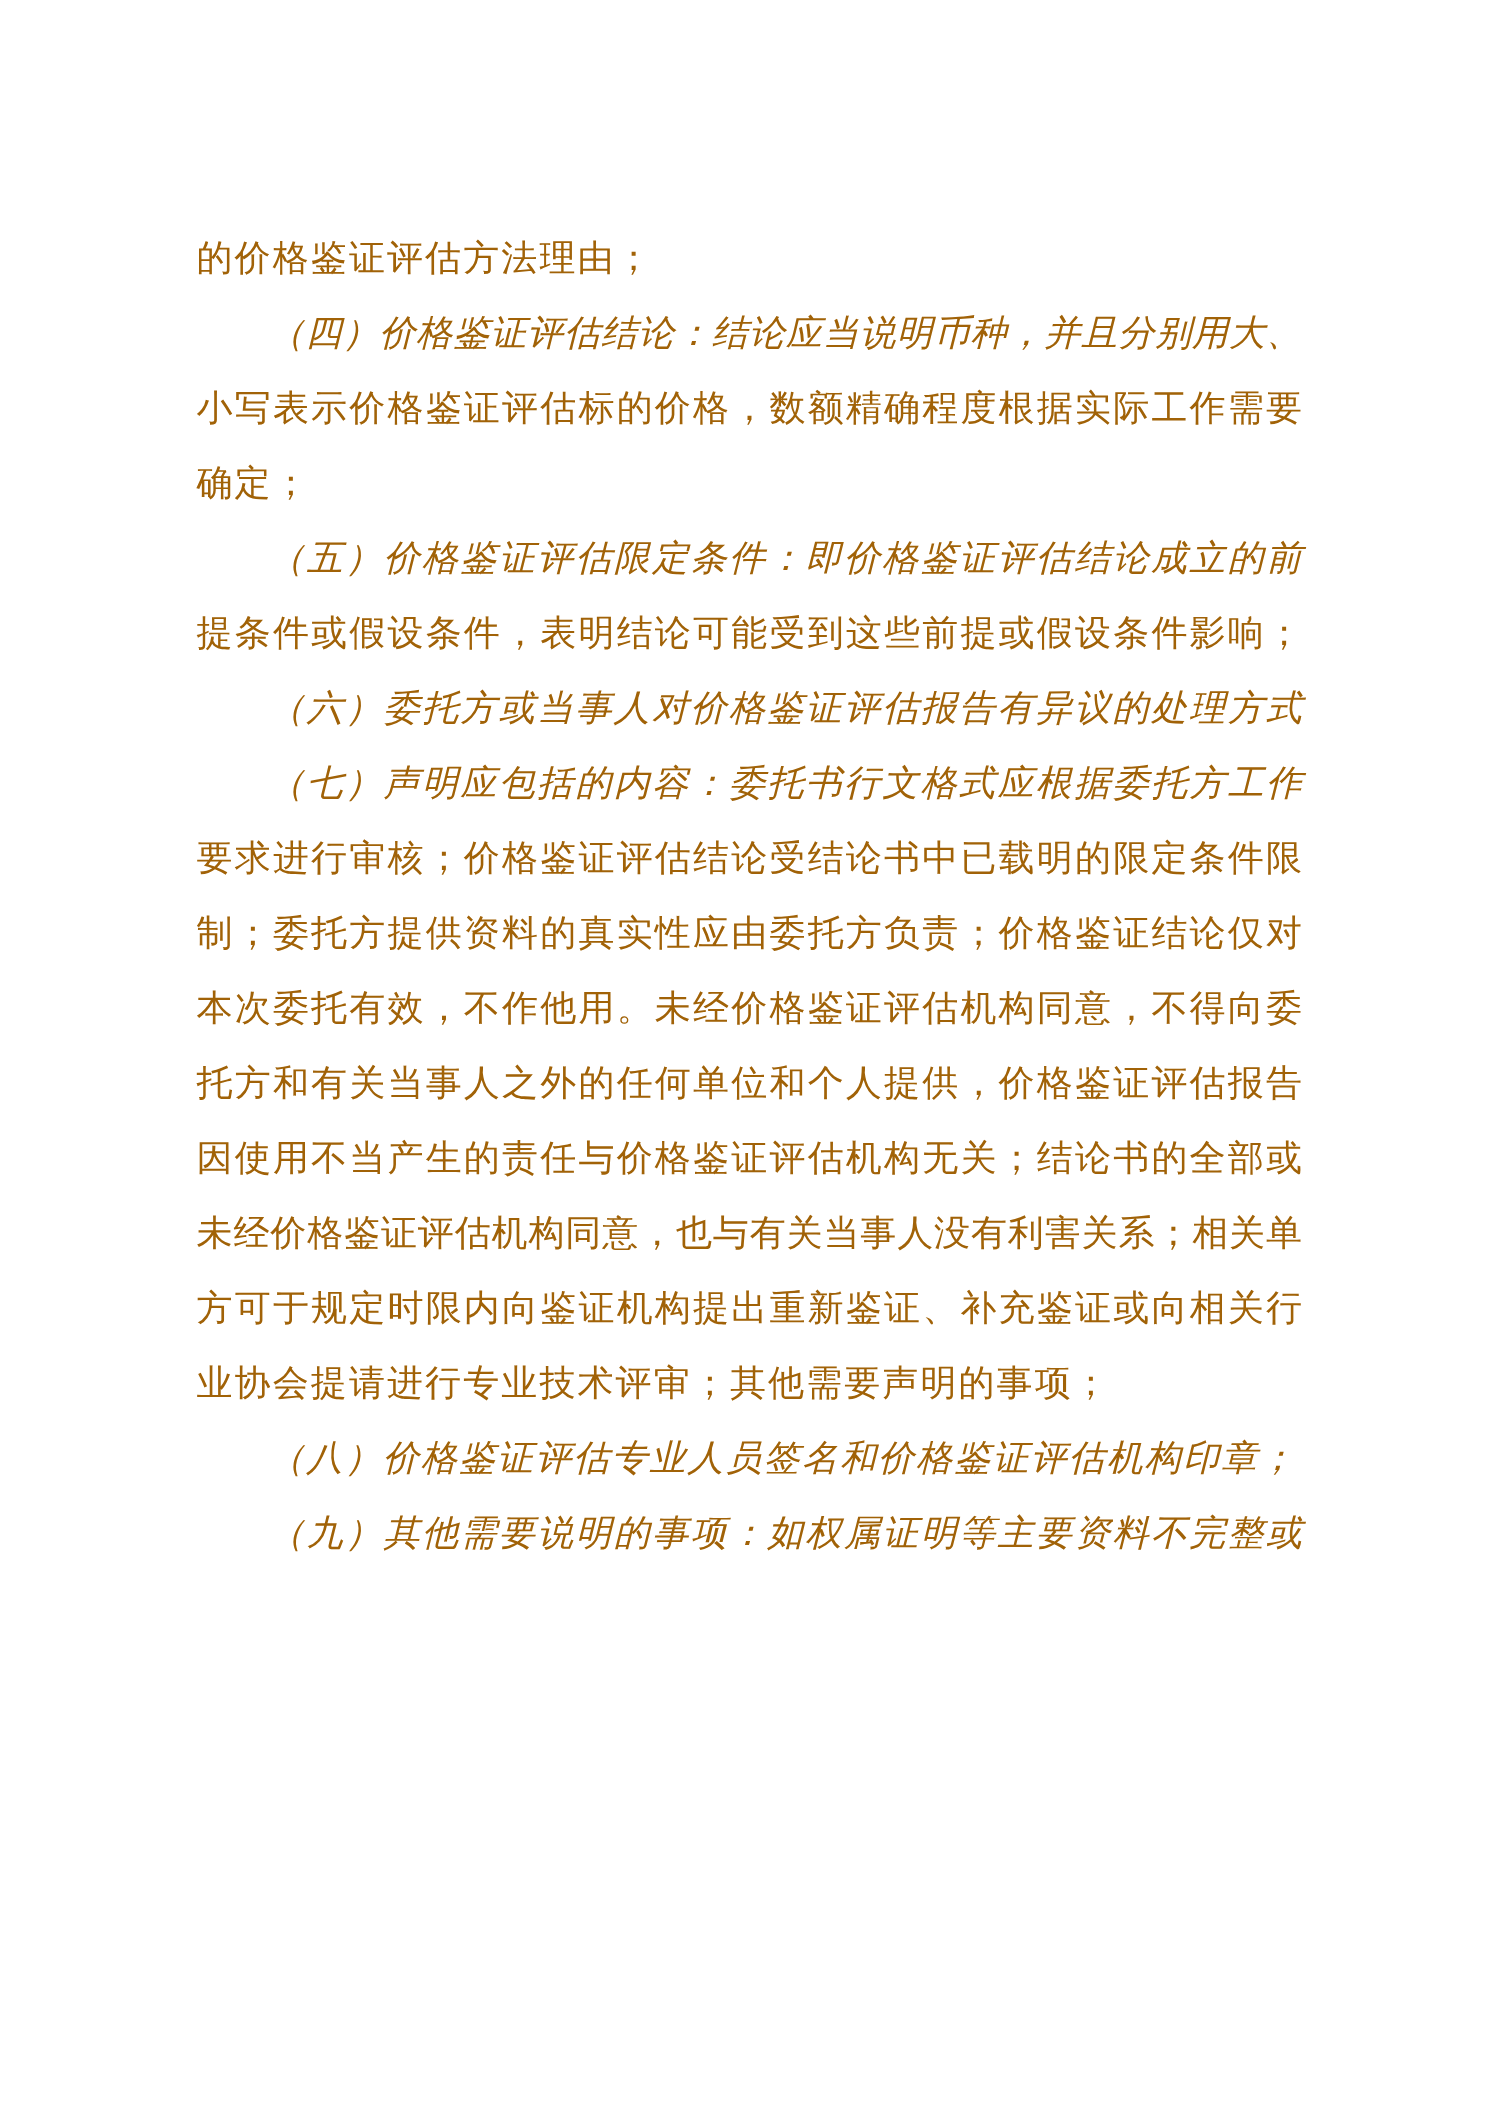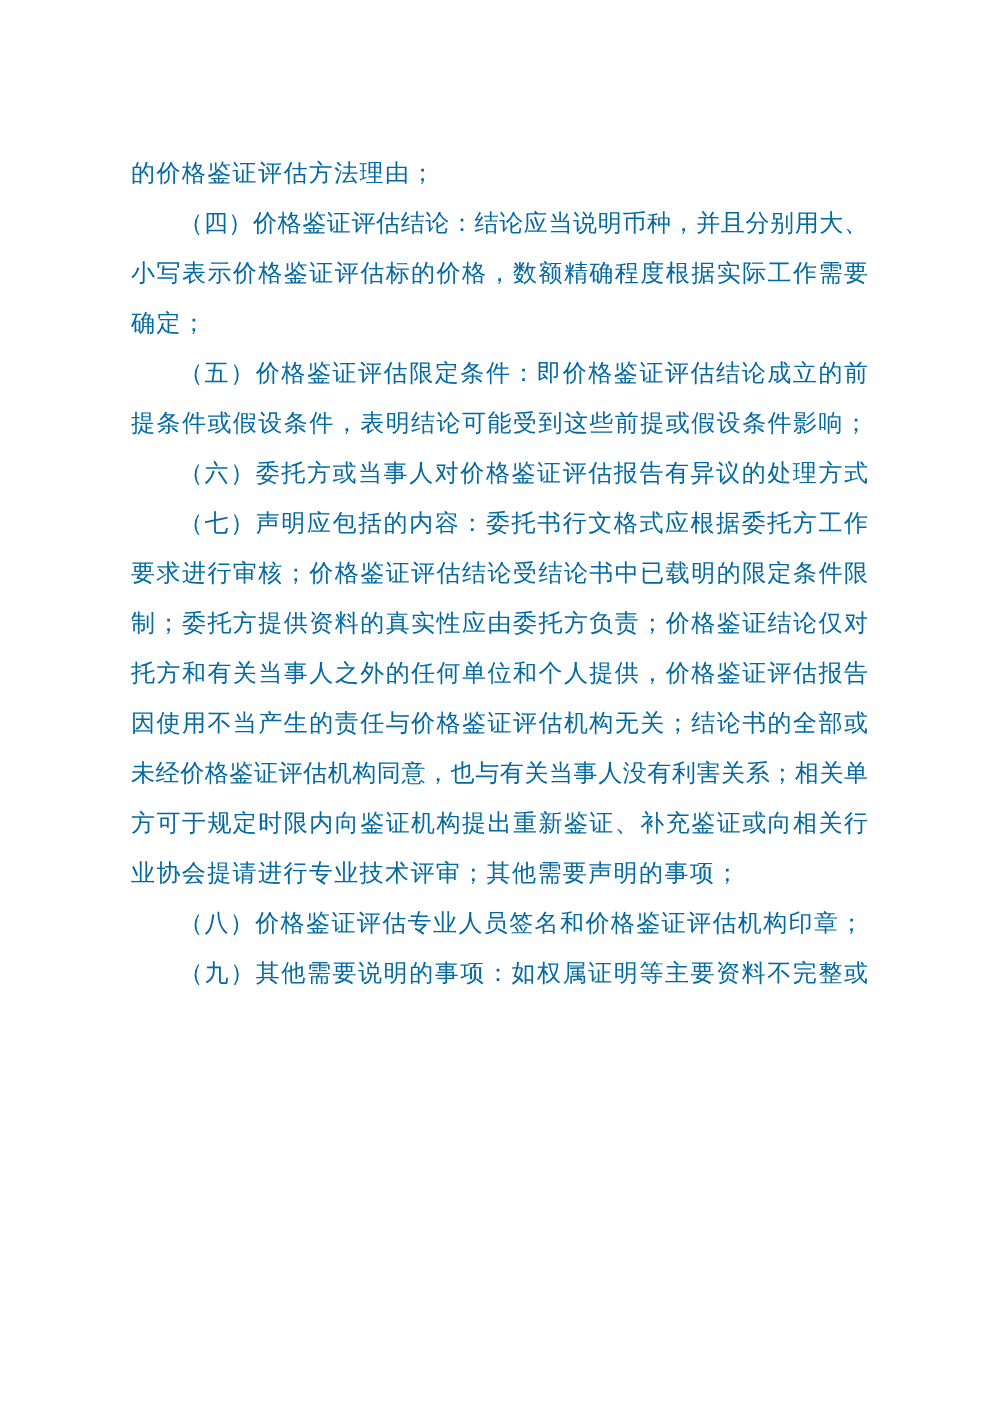--- a/index.html
+++ b/index.html
@@ -7,21 +7,21 @@
     padding: 0;
     background: #ffffff;
   }
   .page {
     position: relative;
     width: 992px;
     height: 1093px;
     background: #ffffff;
     overflow: hidden;
     font-family: "Liberation Serif", "DejaVu Serif", serif;
-    color: #0369a1;
+    color: #a16207;
   }
   .content {
     position: absolute;
     left: 131px;
     top: 148px;
     width: 737px;
   }
   .line {
     font-size: 24px;
     line-height: 50px;
@@ -31,20 +31,21 @@
     text-align: left;
   }
   .line.fill {
     white-space: normal;
     letter-spacing: 0;
     text-align: justify;
     text-align-last: justify;
   }
   .line.indent {
     text-indent: 48px;
+    font-style: italic;
   }
   .footer {
     position: absolute;
     top: 1262px;
     right: 145px;
     font-size: 26px;
     line-height: 40px;
     letter-spacing: 2px;
     text-align: center;
   }
@@ -57,20 +58,21 @@
       <div class="line">的价格鉴证评估方法理由；</div>
       <div class="line indent fill">（四）价格鉴证评估结论：结论应当说明币种，并且分别用大、</div>
       <div class="line fill">小写表示价格鉴证评估标的价格，数额精确程度根据实际工作需要</div>
       <div class="line">确定；</div>
       <div class="line indent fill">（五）价格鉴证评估限定条件：即价格鉴证评估结论成立的前</div>
       <div class="line fill">提条件或假设条件，表明结论可能受到这些前提或假设条件影响；</div>
       <div class="line indent fill">（六）委托方或当事人对价格鉴证评估报告有异议的处理方式</div>
       <div class="line indent fill">（七）声明应包括的内容：委托书行文格式应根据委托方工作</div>
       <div class="line fill">要求进行审核；价格鉴证评估结论受结论书中已载明的限定条件限</div>
       <div class="line fill">制；委托方提供资料的真实性应由委托方负责；价格鉴证结论仅对</div>
+      <div class="line fill">本次委托有效，不作他用。未经价格鉴证评估机构同意，不得向委</div>
       <div class="line fill">托方和有关当事人之外的任何单位和个人提供，价格鉴证评估报告</div>
       <div class="line fill">因使用不当产生的责任与价格鉴证评估机构无关；结论书的全部或</div>
       <div class="line fill">未经价格鉴证评估机构同意，也与有关当事人没有利害关系；相关单</div>
       <div class="line fill">方可于规定时限内向鉴证机构提出重新鉴证、补充鉴证或向相关行</div>
       <div class="line">业协会提请进行专业技术评审；其他需要声明的事项；</div>
       <div class="line indent">（八）价格鉴证评估专业人员签名和价格鉴证评估机构印章；</div>
       <div class="line indent fill">（九）其他需要说明的事项：如权属证明等主要资料不完整或</div>
     </div>
   <div class="footer">
     <span>— 11 —</span>

